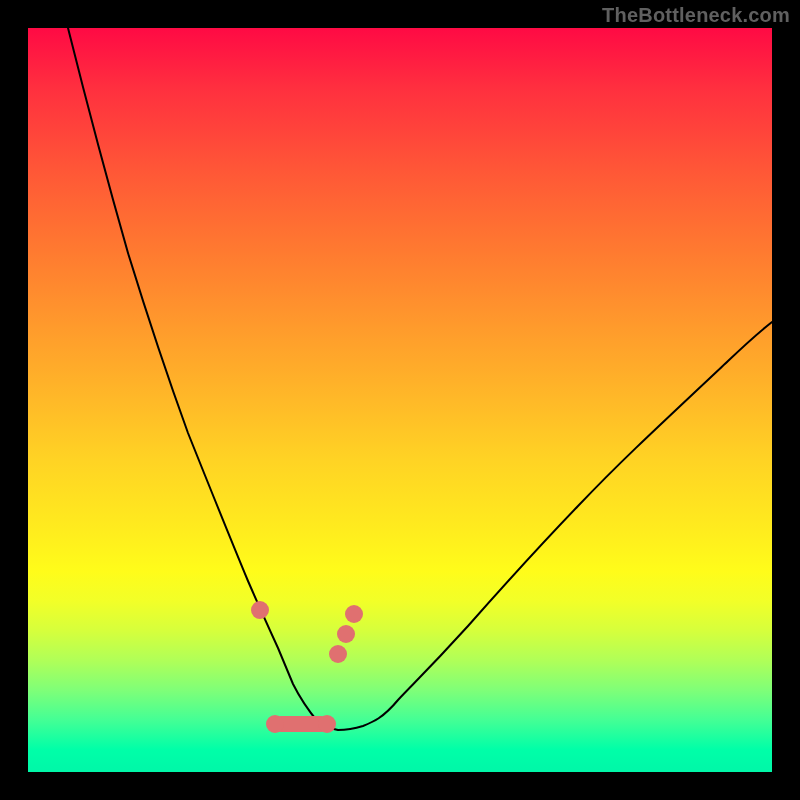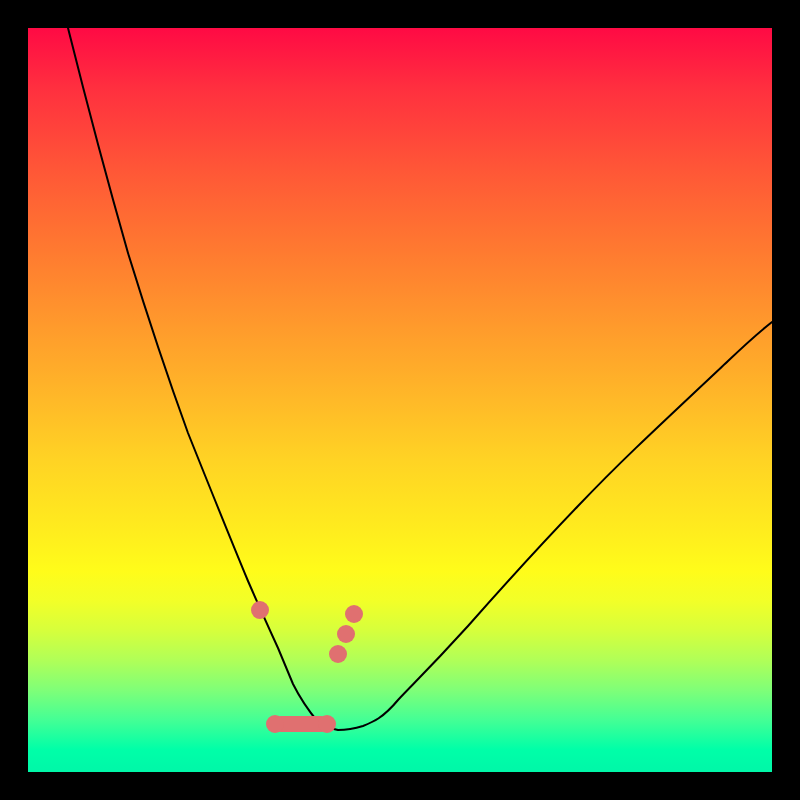--- a/index.html
+++ b/index.html
@@ -109,13 +109,14 @@
       <circle class="marker" cx="326" cy="586" r="9"></circle>
       <circle class="marker" cx="318" cy="606" r="9"></circle>
       <circle class="marker" cx="310" cy="626" r="9"></circle>
 
       <rect class="marker-bar" x="245" y="688" width="56" height="16" rx="8" ry="8"></rect>
       <circle class="marker" cx="247" cy="696" r="9"></circle>
       <circle class="marker" cx="299" cy="696" r="9"></circle>
     </svg>
   </div>
 
+  <div class="watermark">TheBottleneck.com</div>
 </div>
 
 </body></html>

